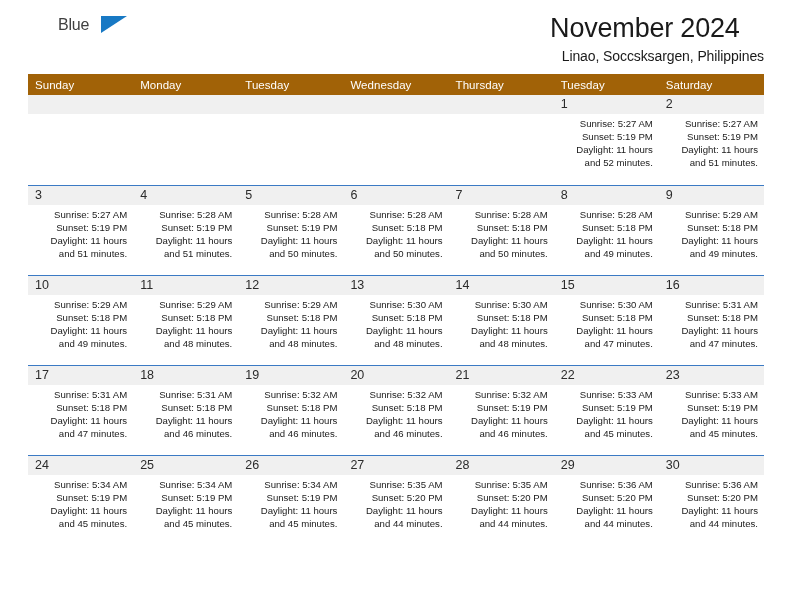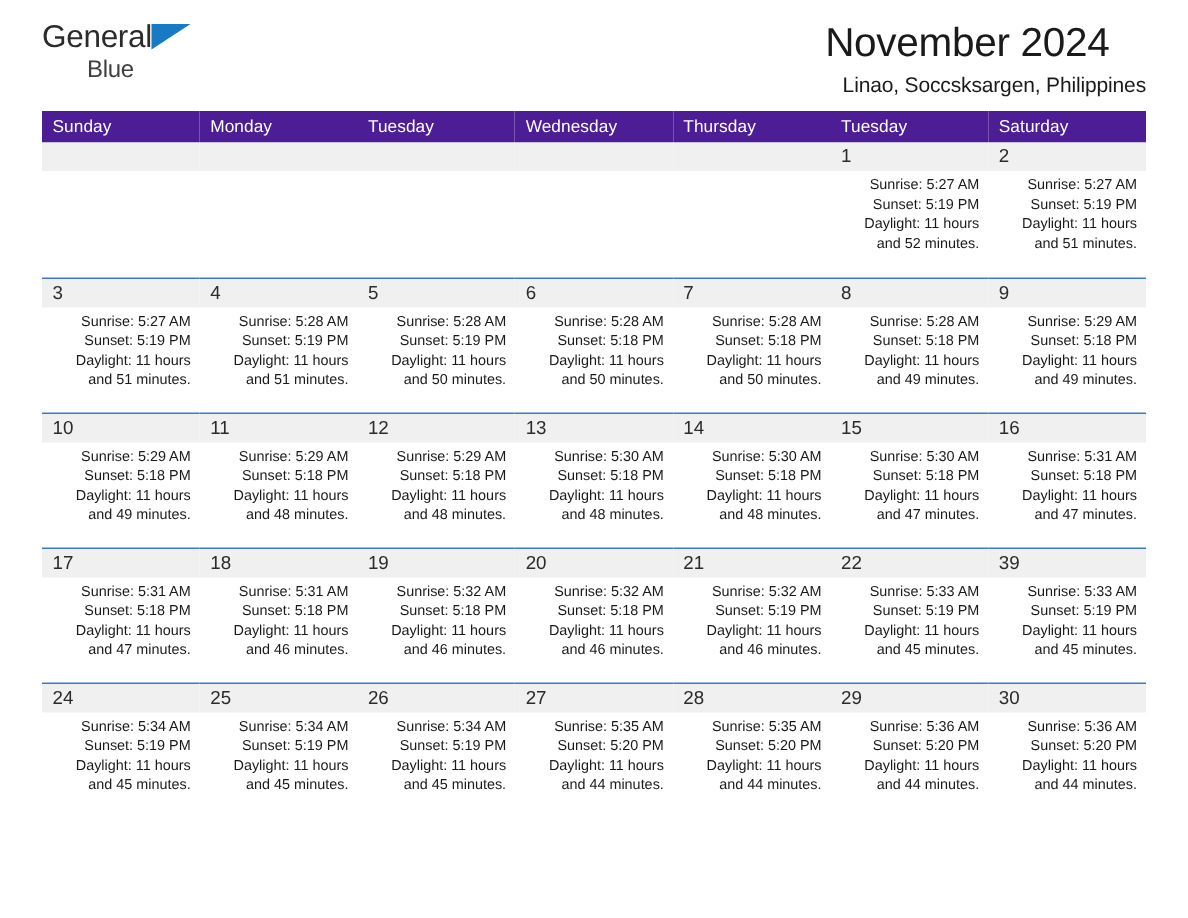--- a/index.html
+++ b/index.html
@@ -72,21 +72,21 @@
     padding-left: 36px;
   }
 
   
   .calendar {
     width: 736px;
     border-collapse: collapse;
     table-layout: fixed;
   }
   .dow-row th {
-    background: #4c1d95;
+    background: #a16207;
     color: #ffffff;
     font-size: 11.5px;
     font-weight: normal;
     text-align: left;
     padding: 4px 0 4px 7px;
     height: 21px;
     letter-spacing: 0.05px;
   }
 
   .week {
@@ -121,21 +121,20 @@
   .info div { white-space: nowrap; }
   .info .wrap { white-space: normal; }
 </style>
 </head>
 <body>
 
 <div class="page">
 
   <div class="header">
     <div class="logo">
-      <span class="logo-general">General</span>
       <span class="logo-mark"></span>
       <span class="logo-blue">Blue</span>
     </div>
     <div class="title-block">
       <div class="cal-title">November 2024</div>
       <div class="cal-subtitle">Linao, Soccsksargen, Philippines</div>
     </div>
   </div>
 
   <table class="calendar">
@@ -343,21 +342,21 @@
           </td>
           <td class="cell">
             <div class="daynum">22</div>
             <div class="info">
               <div>Sunrise: 5:33 AM</div>
               <div>Sunset: 5:19 PM</div>
               <div class="wrap">Daylight: 11 hours and 45 minutes.</div>
             </div>
           </td>
           <td class="cell">
-            <div class="daynum">39</div>
+            <div class="daynum">23</div>
             <div class="info">
               <div>Sunrise: 5:33 AM</div>
               <div>Sunset: 5:19 PM</div>
               <div class="wrap">Daylight: 11 hours and 45 minutes.</div>
             </div>
           </td>
         </tr>
         <tr class="week">
           <td class="cell">
             <div class="daynum">24</div>

